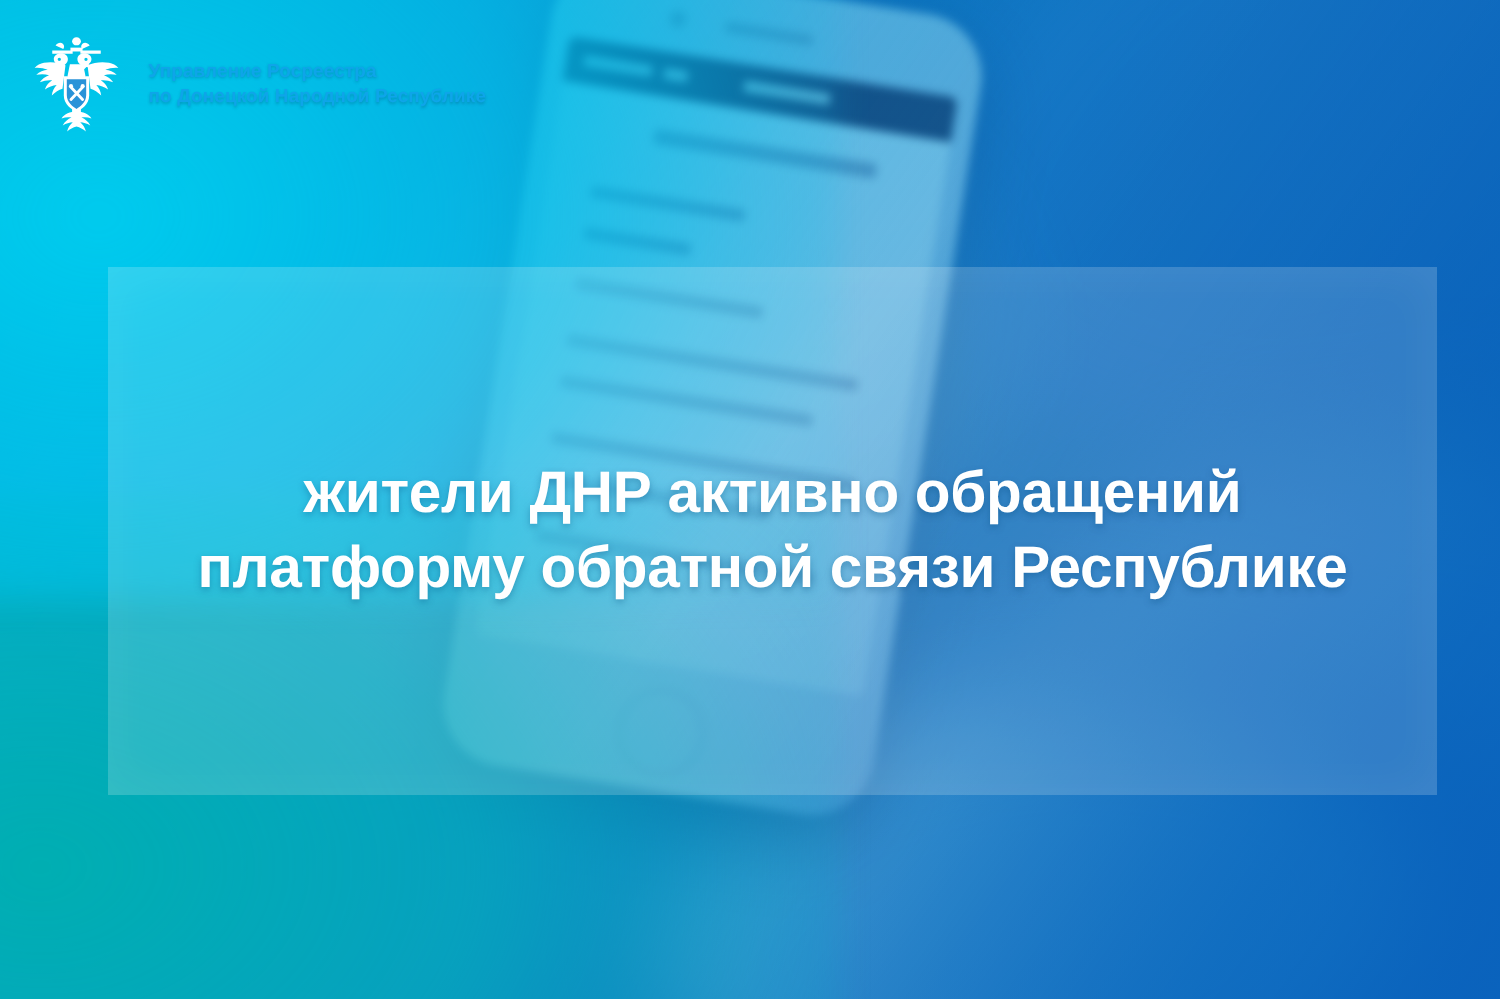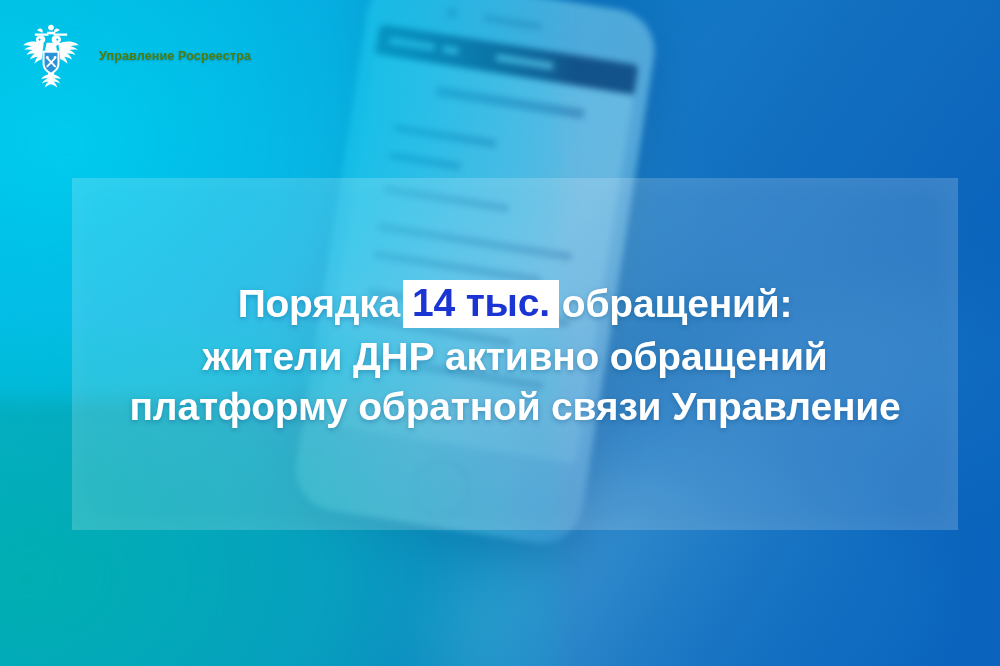--- a/index.html
+++ b/index.html
@@ -190,21 +190,21 @@
   .logo-block {
     position: absolute;
     left: 14px;
     top: 20px;
     display: flex;
     align-items: center;
     gap: 11px;
   }
   .emblem { width: 74px; height: 72px; display: block; }
   .org-name {
-    color: #4d7c0f;
+    color: #0ea5e9;
     font-size: 12.6px;
     font-weight: 700;
     line-height: 1.32;
     letter-spacing: .1px;
     text-shadow: 0 1px 2px rgba(0,60,100,.30);
     white-space: nowrap;
   }
 
   
   .panel {
@@ -336,26 +336,22 @@
           <line x1="45" y1="52" x2="55.5" y2="63"></line>
           <line x1="55.5" y1="52" x2="45" y2="63"></line>
         </g>
         <circle cx="45" cy="51" r="1.9" fill="#ffffff"></circle>
         <circle cx="55.6" cy="51" r="1.9" fill="#ffffff"></circle>
       </svg>
     </span>
 
     <div>
       <div class="org-name">Управление Росреестра</div>
+      <div class="org-name">по Донецкой Народной Республике</div>
     </div>
   </div>
 
   <div class="headline">
-    <div class="hl-line row1">
-      <span>Порядка</span>
-      <span class="hl-badge">14 тыс.</span>
-      <span>обращений:</span>
-    </div>
     <div class="hl-line">жители ДНР активно обращений</div>
-    <div class="hl-line">платформу обратной связи Управление</div>
+    <div class="hl-line">платформу обратной связи Республике</div>
   </div>
 
 </div>
 
 </body></html>

